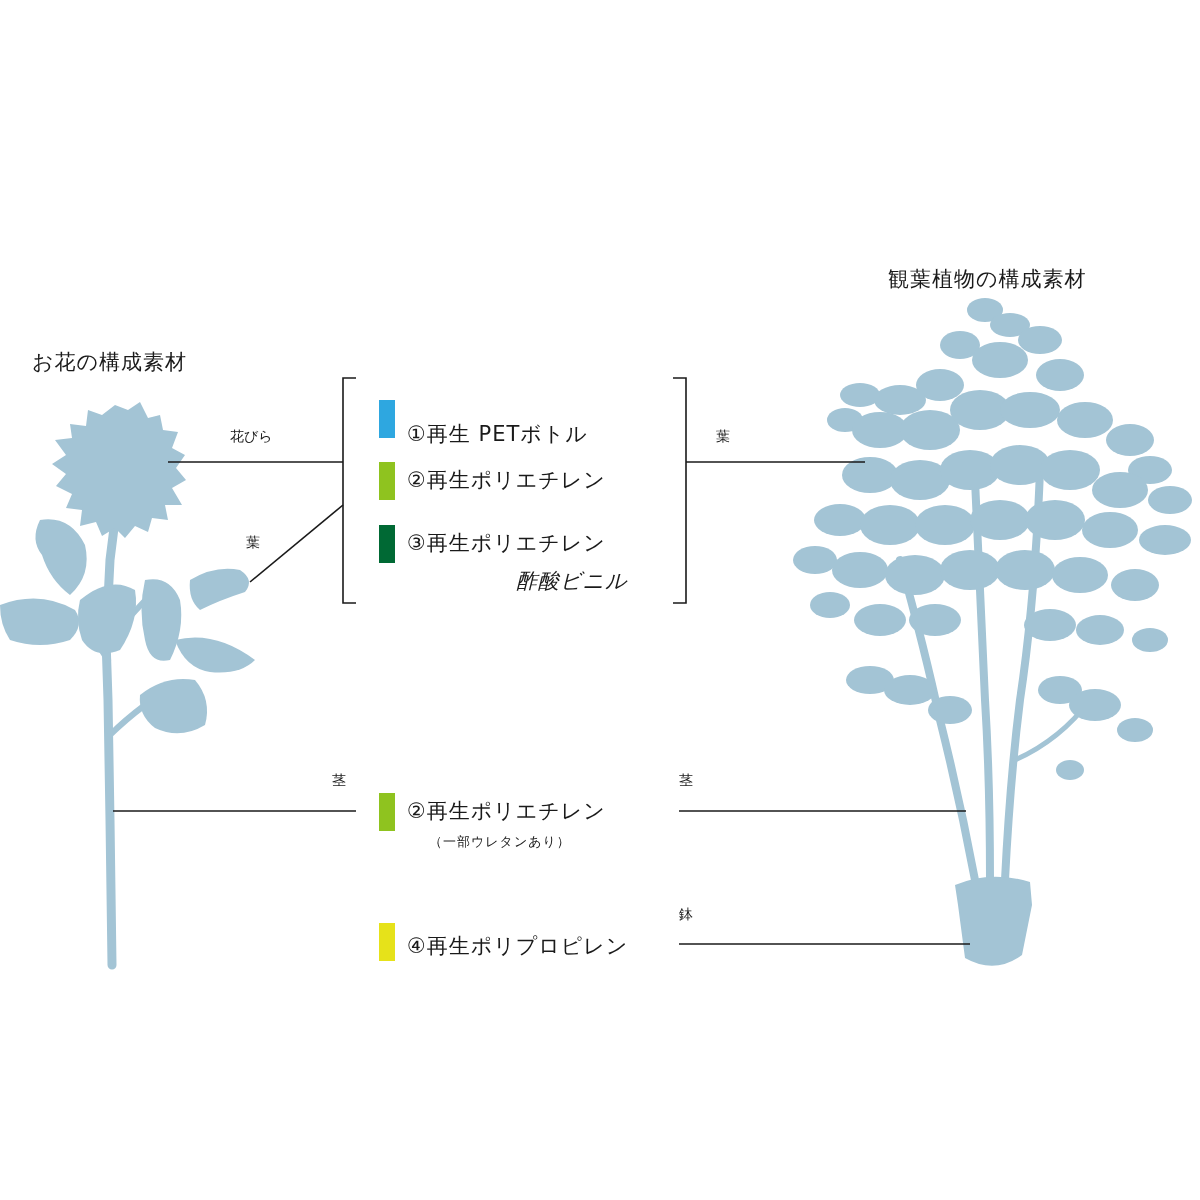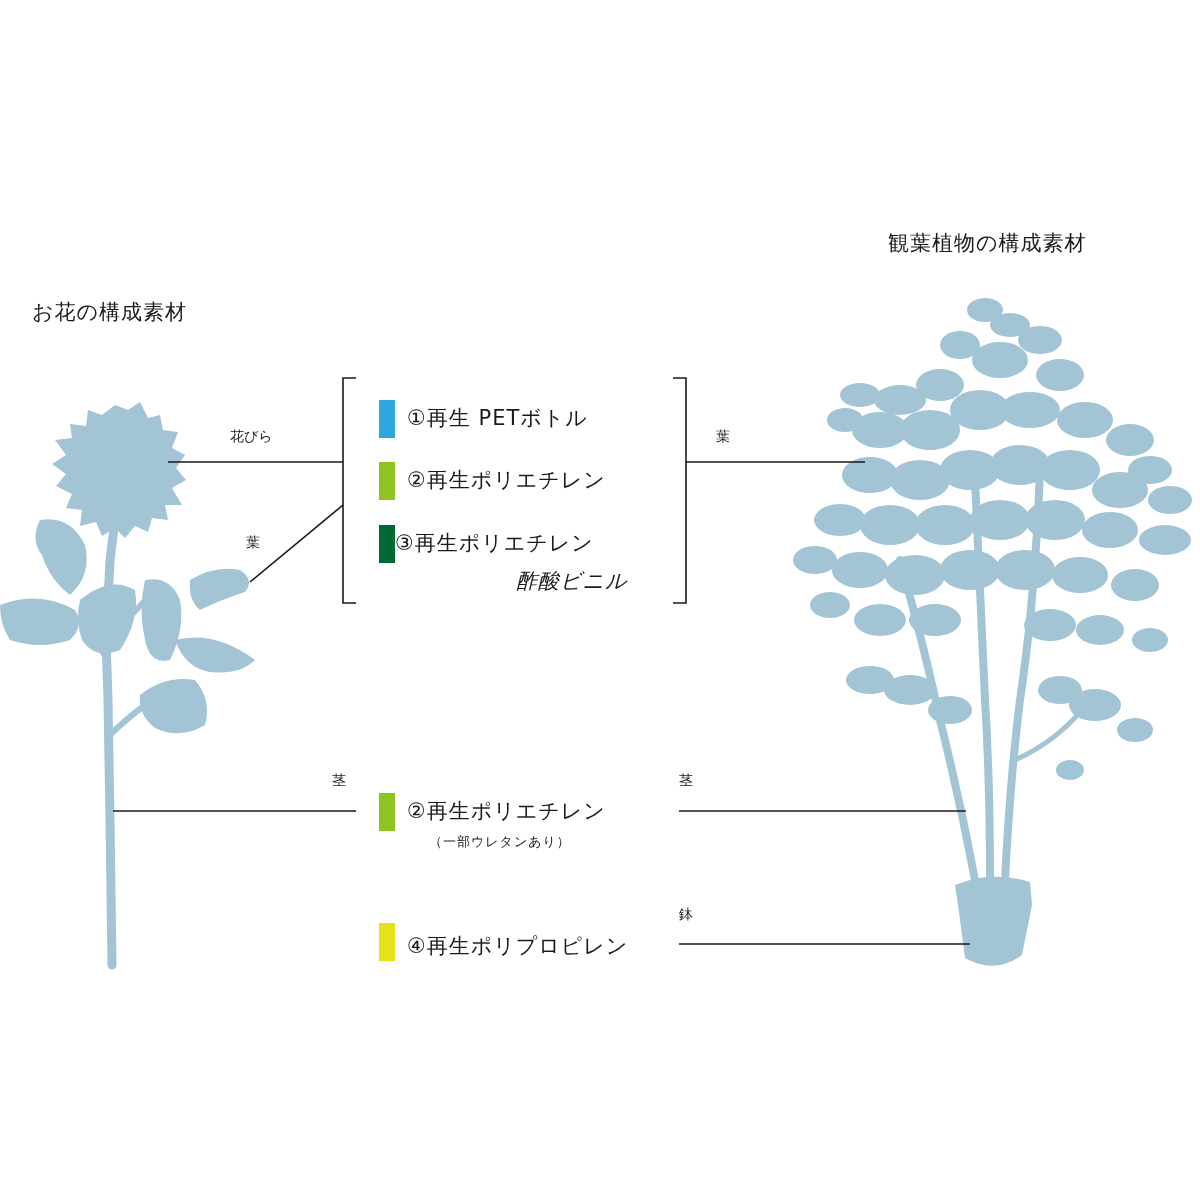--- a/index.html
+++ b/index.html
@@ -1,19 +1,19 @@
 <!DOCTYPE html>
 <html><head>
   <meta charset="utf-8">
   <style>
     html, body { margin: 0; padding: 0; background: #ffffff; }
     body { width: 1200px; height: 1200px; position: relative; overflow: hidden;
            font-family: "DejaVu Sans", "Liberation Sans", sans-serif; color: #1a1a1a; }
     .abs { position: absolute; }
-    .title { font-size: 21px; letter-spacing: 1px; white-space: nowrap; }
+    .title { font-size: 21px; letter-spacing: 1px; white-space: nowrap; margin-top: 36px; }
     .part-label { font-size: 14px; white-space: nowrap; }
     .mat-label { font-size: 21px; letter-spacing: 1px; white-space: nowrap; }
     .mat-sub { font-size: 13px; letter-spacing: 1px; white-space: nowrap; }
     .swatch { width: 16px; height: 38px; }
     svg.layer { position: absolute; left: 0; top: 0; }
     .line { stroke: #1a1a1a; stroke-width: 1.6; fill: none; }
     .sil { fill: #a3c4d5; }
     .stem { stroke: #a3c4d5; fill: none; stroke-linecap: round; }
   </style>
 </head>
@@ -116,44 +116,44 @@
     <line class="line" x1="686" y1="462" x2="865" y2="462"></line>
 
     <line class="line" x1="113" y1="811" x2="356" y2="811"></line>
 
     <line class="line" x1="679" y1="811" x2="966" y2="811"></line>
 
     <line class="line" x1="679" y1="944" x2="970" y2="944"></line>
   </g>
 </svg>
 
-<div class="abs title" style="left:32px; top:298px;">お花の構成素材</div>
+<div class="abs title" style="left:32px; top:312px;">お花の構成素材</div>
 <div class="abs title" style="left:888px; top:229px;">観葉植物の構成素材</div>
 
 <div class="abs part-label" style="left:230px; top:428px;">花びら</div>
 <div class="abs part-label" style="left:246px; top:534px;">葉</div>
 <div class="abs part-label" style="left:332px; top:772px;">茎</div>
 
 <div class="abs part-label" style="left:716px; top:428px;">葉</div>
 <div class="abs part-label" style="left:679px; top:772px;">茎</div>
 <div class="abs part-label" style="left:679px; top:906px;">鉢</div>
 
 <div class="abs" style="left:379px; top:400px;">
   <div class="swatch abs" style="left:0; top:0; background:#2ea7e0;"></div>
-  <div class="mat-label abs" style="left:28px; top:4px;">①再生 PETボトル</div>
+  <div class="mat-label abs" style="left:28px; top:20px;">①再生 PETボトル</div>
 </div>
 
 <div class="abs" style="left:379px; top:462px;">
   <div class="swatch abs" style="left:0; top:0; background:#8fc31f;"></div>
   <div class="mat-label abs" style="left:28px; top:4px;">②再生ポリエチレン</div>
 </div>
 
 <div class="abs" style="left:379px; top:525px;">
   <div class="swatch abs" style="left:0; top:0; background:#006934;"></div>
-  <div class="mat-label abs" style="left:16px; top:4px;">③再生ポリエチレン</div>
+  <div class="mat-label abs" style="left:28px; top:4px;">③再生ポリエチレン</div>
   <div class="mat-label abs" style="left:137px; top:42px;font-style:italic;">酢酸ビニル</div>
 </div>
 
 <div class="abs" style="left:379px; top:793px;">
   <div class="swatch abs" style="left:0; top:0; background:#8fc31f;"></div>
   <div class="mat-label abs" style="left:28px; top:4px;">②再生ポリエチレン</div>
   <div class="mat-sub abs" style="left:50px; top:40px;">（一部ウレタンあり）</div>
 </div>
 
 <div class="abs" style="left:379px; top:923px;">

